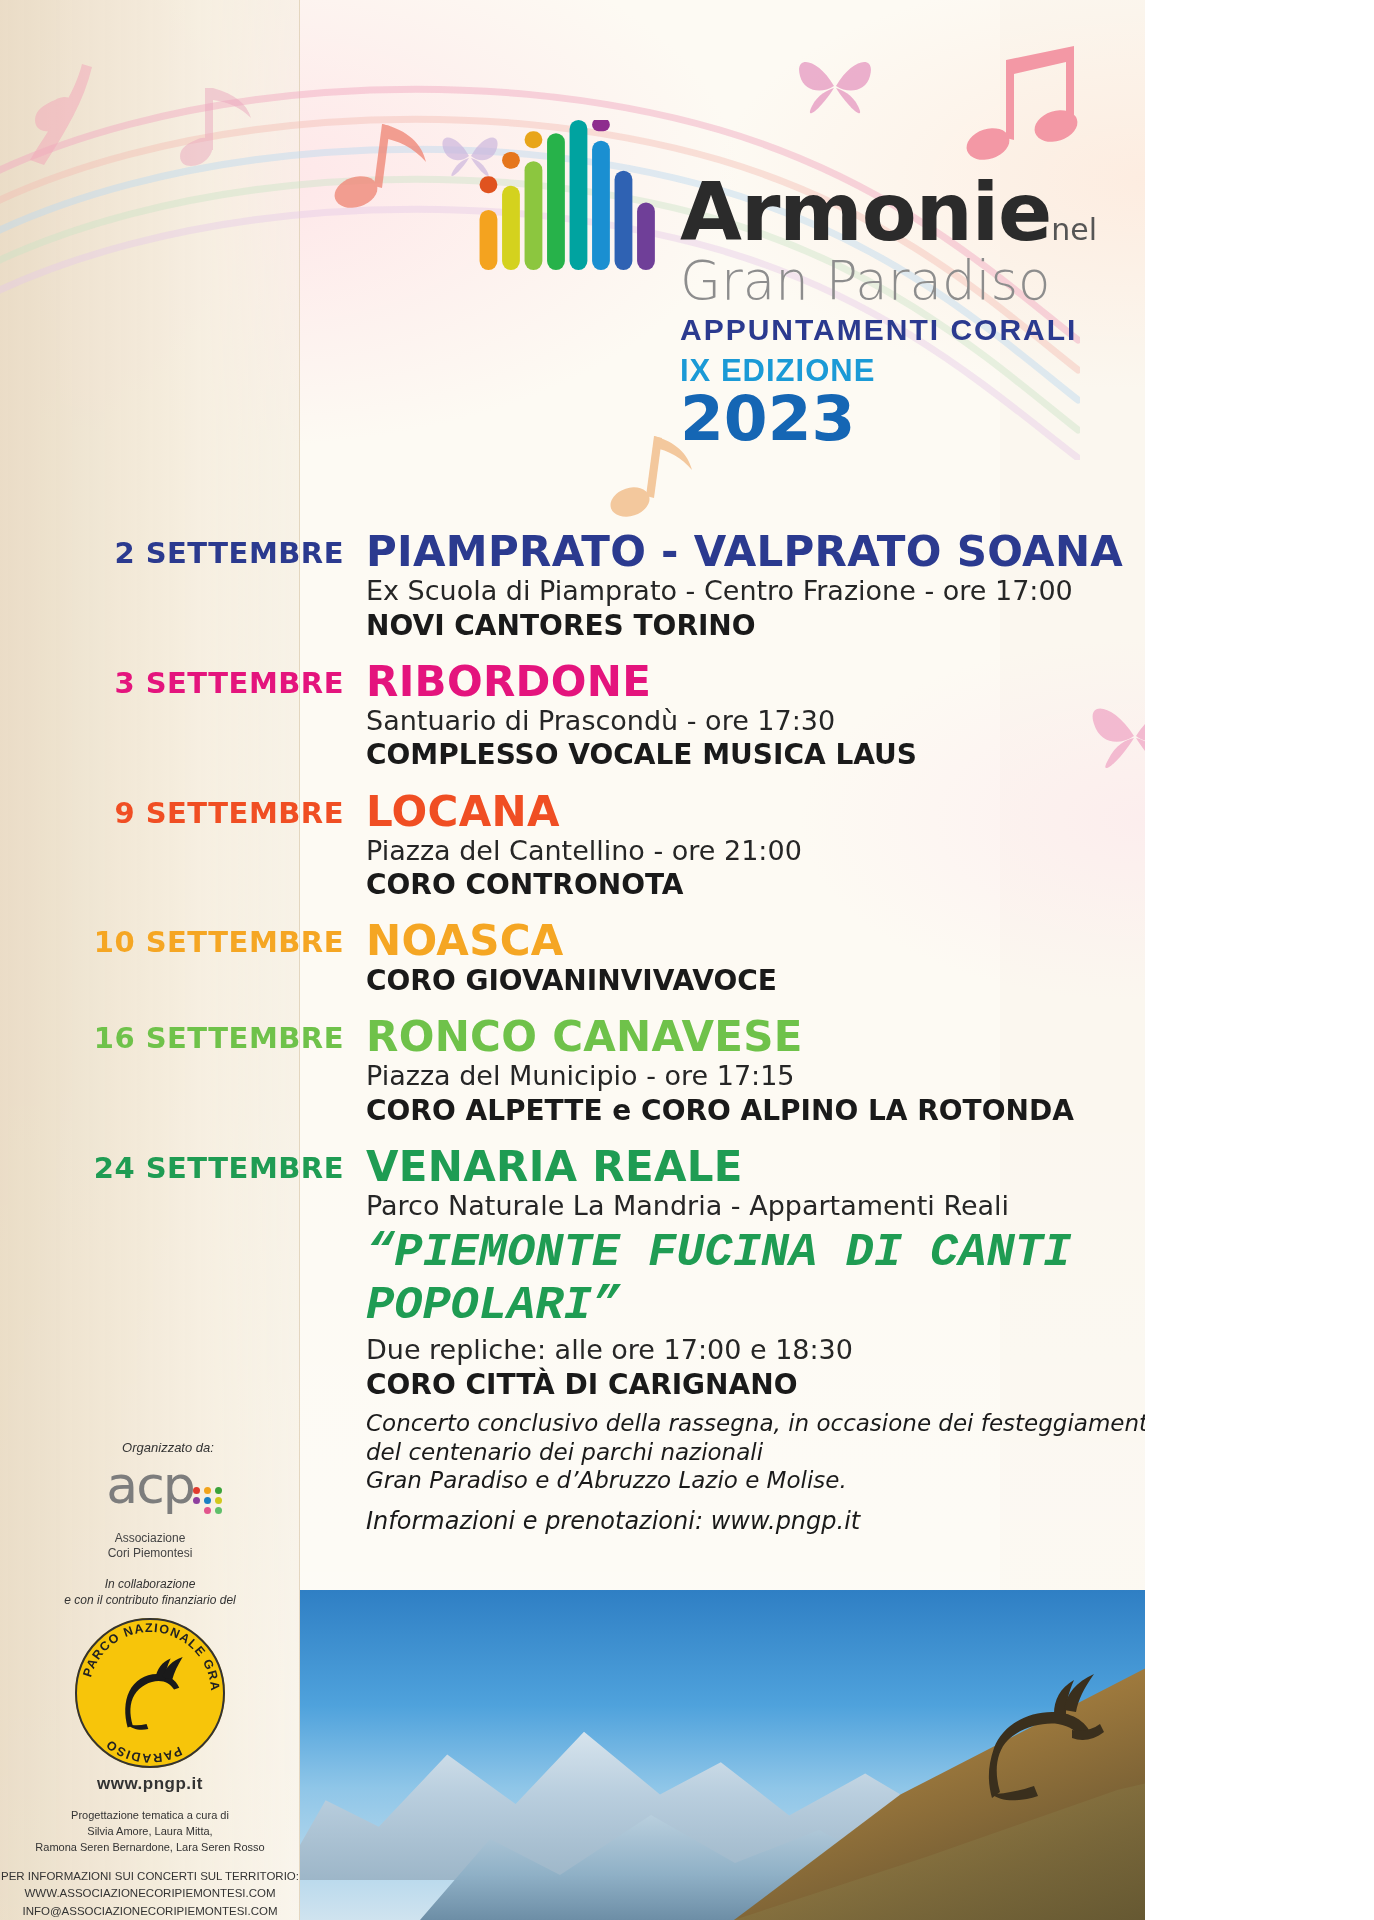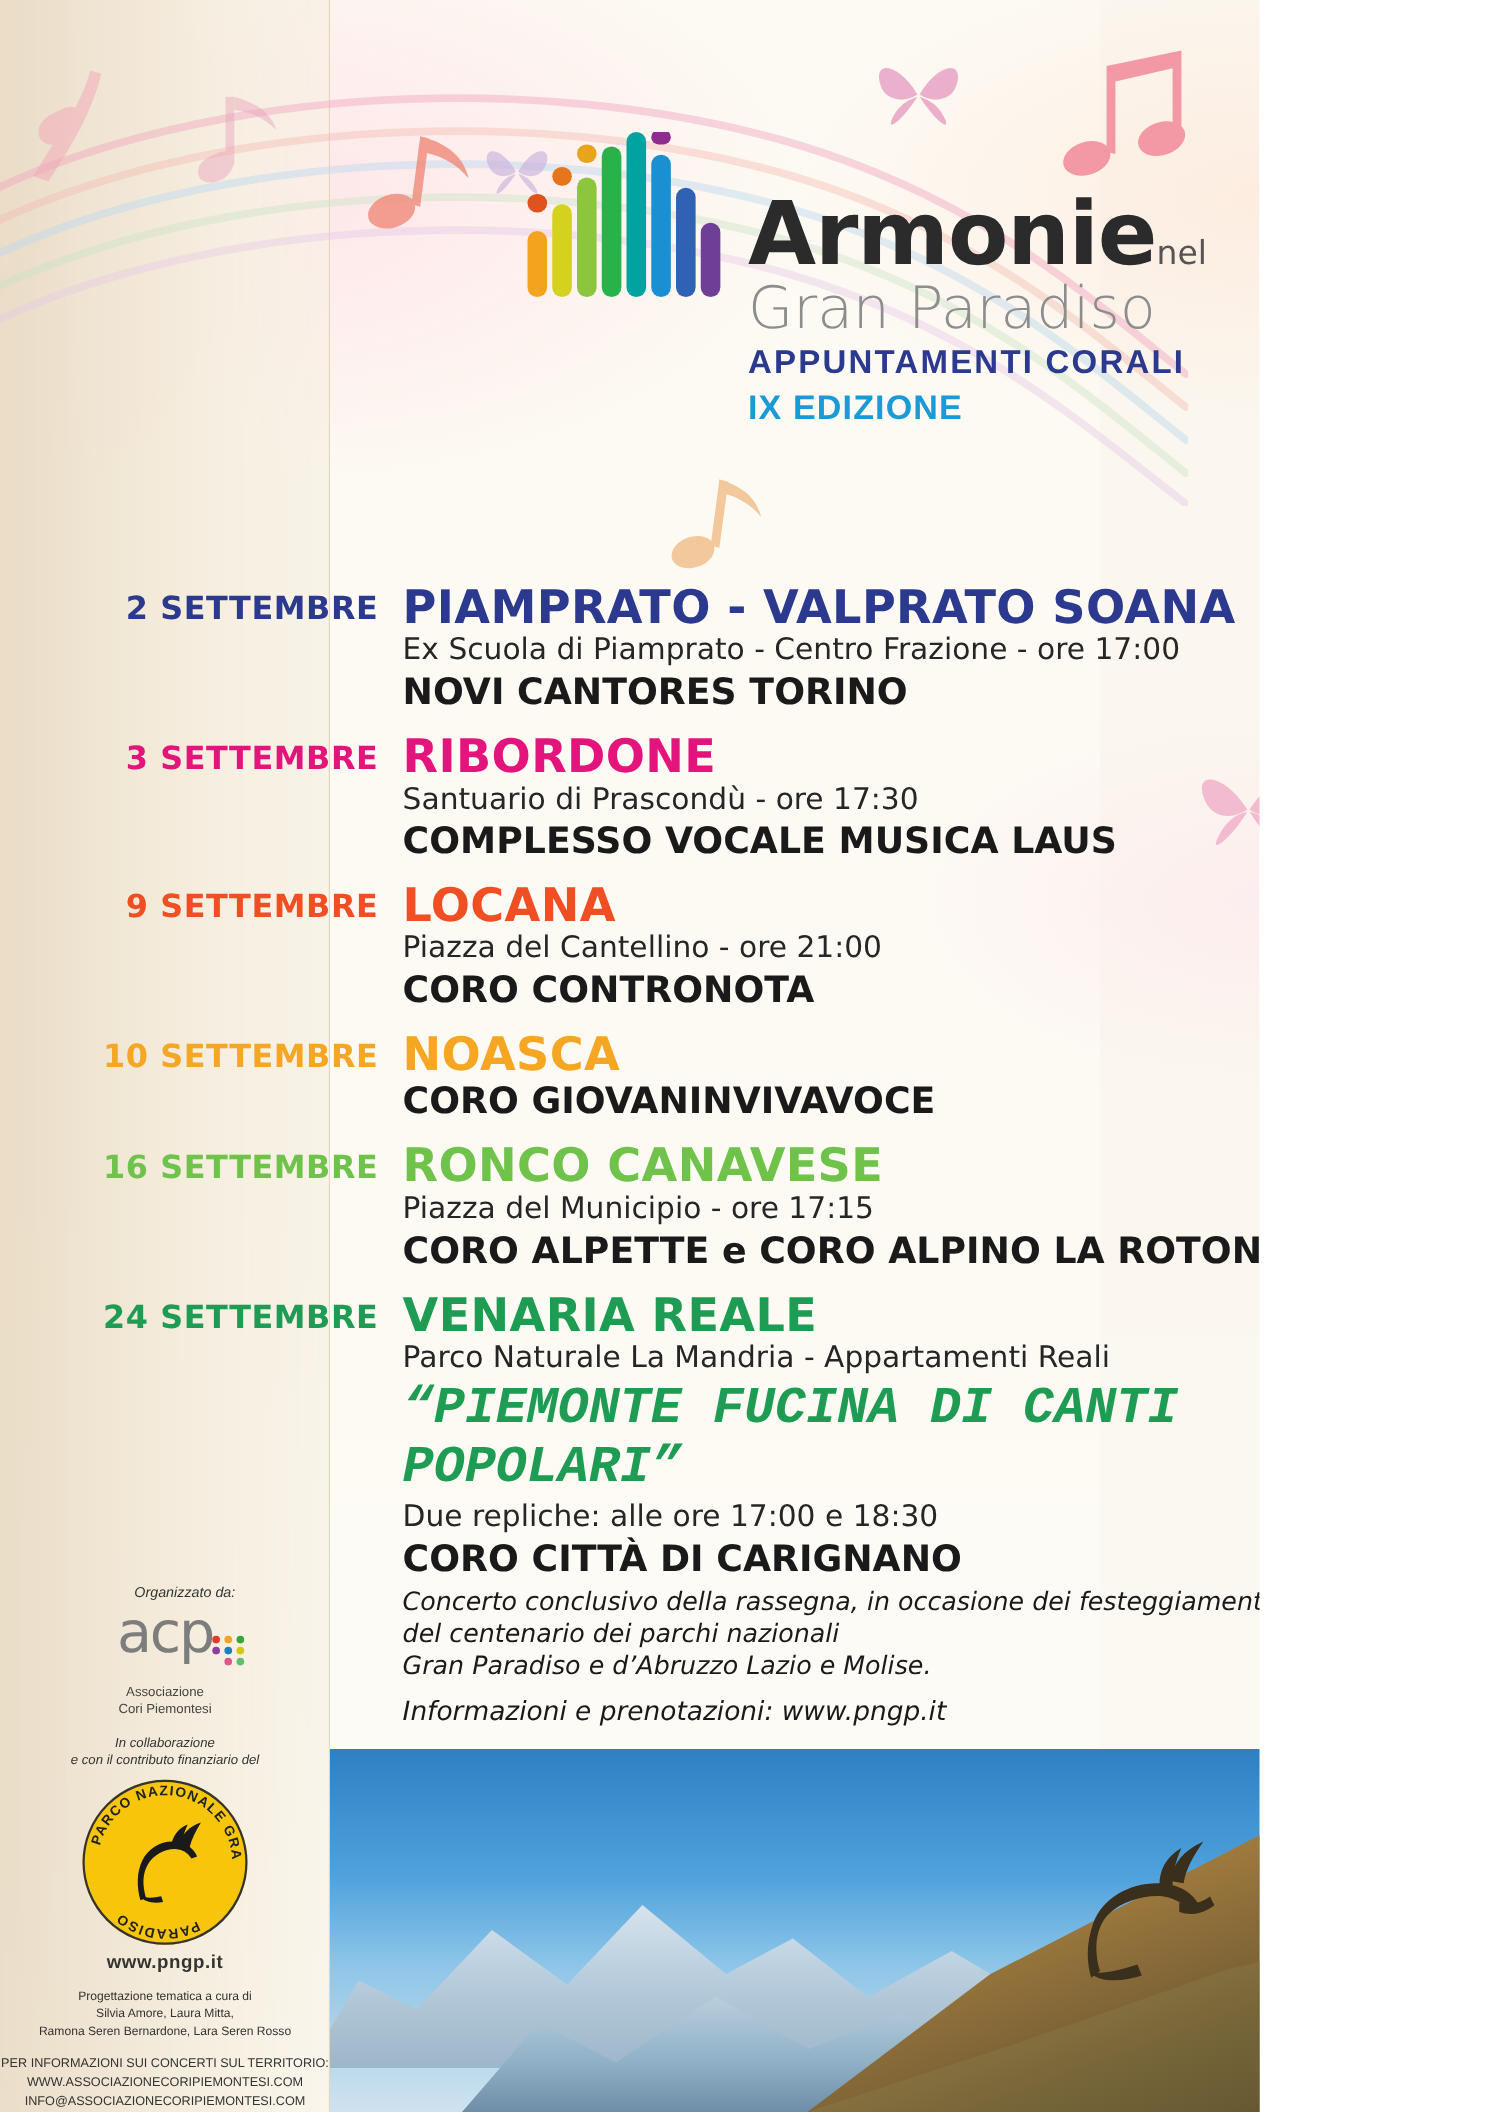--- a/index.html
+++ b/index.html
@@ -79,21 +79,21 @@
   .ev-body { flex: 1; padding-right: 40px; }
   .ev-town {
     font-size: 42px; font-weight: bold; line-height: 1.03; letter-spacing: .3px;
     font-family: "DejaVu Sans", sans-serif;
   }
   .ev-venue {
     font-size: 27px; color: #262626; line-height: 1.2; margin-top: 2px;
     font-family: "DejaVu Sans", sans-serif;
   }
   .ev-choir {
-    font-size: 33px; font-weight: bold; color: #1a1a1a; line-height: 1.15; margin-top: 2px;
+    font-size: 28px; font-weight: bold; color: #1a1a1a; line-height: 1.15; margin-top: 2px;
     font-family: "DejaVu Sans", sans-serif;
   }
   .ev-title {
     font-size: 47px; font-weight: bold; font-style: italic; color: #1f9c53;
     margin-top: 4px; font-family: Liberation Mono, monospace;
   }
   .ev-note {
     font-size: 23px; font-style: italic; color: #1a1a1a; line-height: 1.25; margin-top: 8px;
     font-family: "DejaVu Sans", sans-serif;
   }
@@ -287,20 +287,21 @@
       </g>
     </svg>
 
     <div class="brand">
       <div class="brand-1">
         <span>Armonie</span><span class="nel">nel</span>
       </div>
       <div class="brand-2">Gran Paradiso</div>
       <div class="brand-3">APPUNTAMENTI CORALI</div>
       <div class="brand-4">IX EDIZIONE</div>
+      <div class="brand-5">2023</div>
     </div>
   </div>
 
   <div class="events">
 
     <div class="event">
       <div class="ev-date" style="color:#2b3a8f">2 SETTEMBRE</div>
       <div class="ev-body">
         <div class="ev-town" style="color:#2b3a8f">PIAMPRATO - VALPRATO SOANA</div>
         <div class="ev-venue">Ex Scuola di Piamprato - Centro Frazione - ore 17:00</div>

